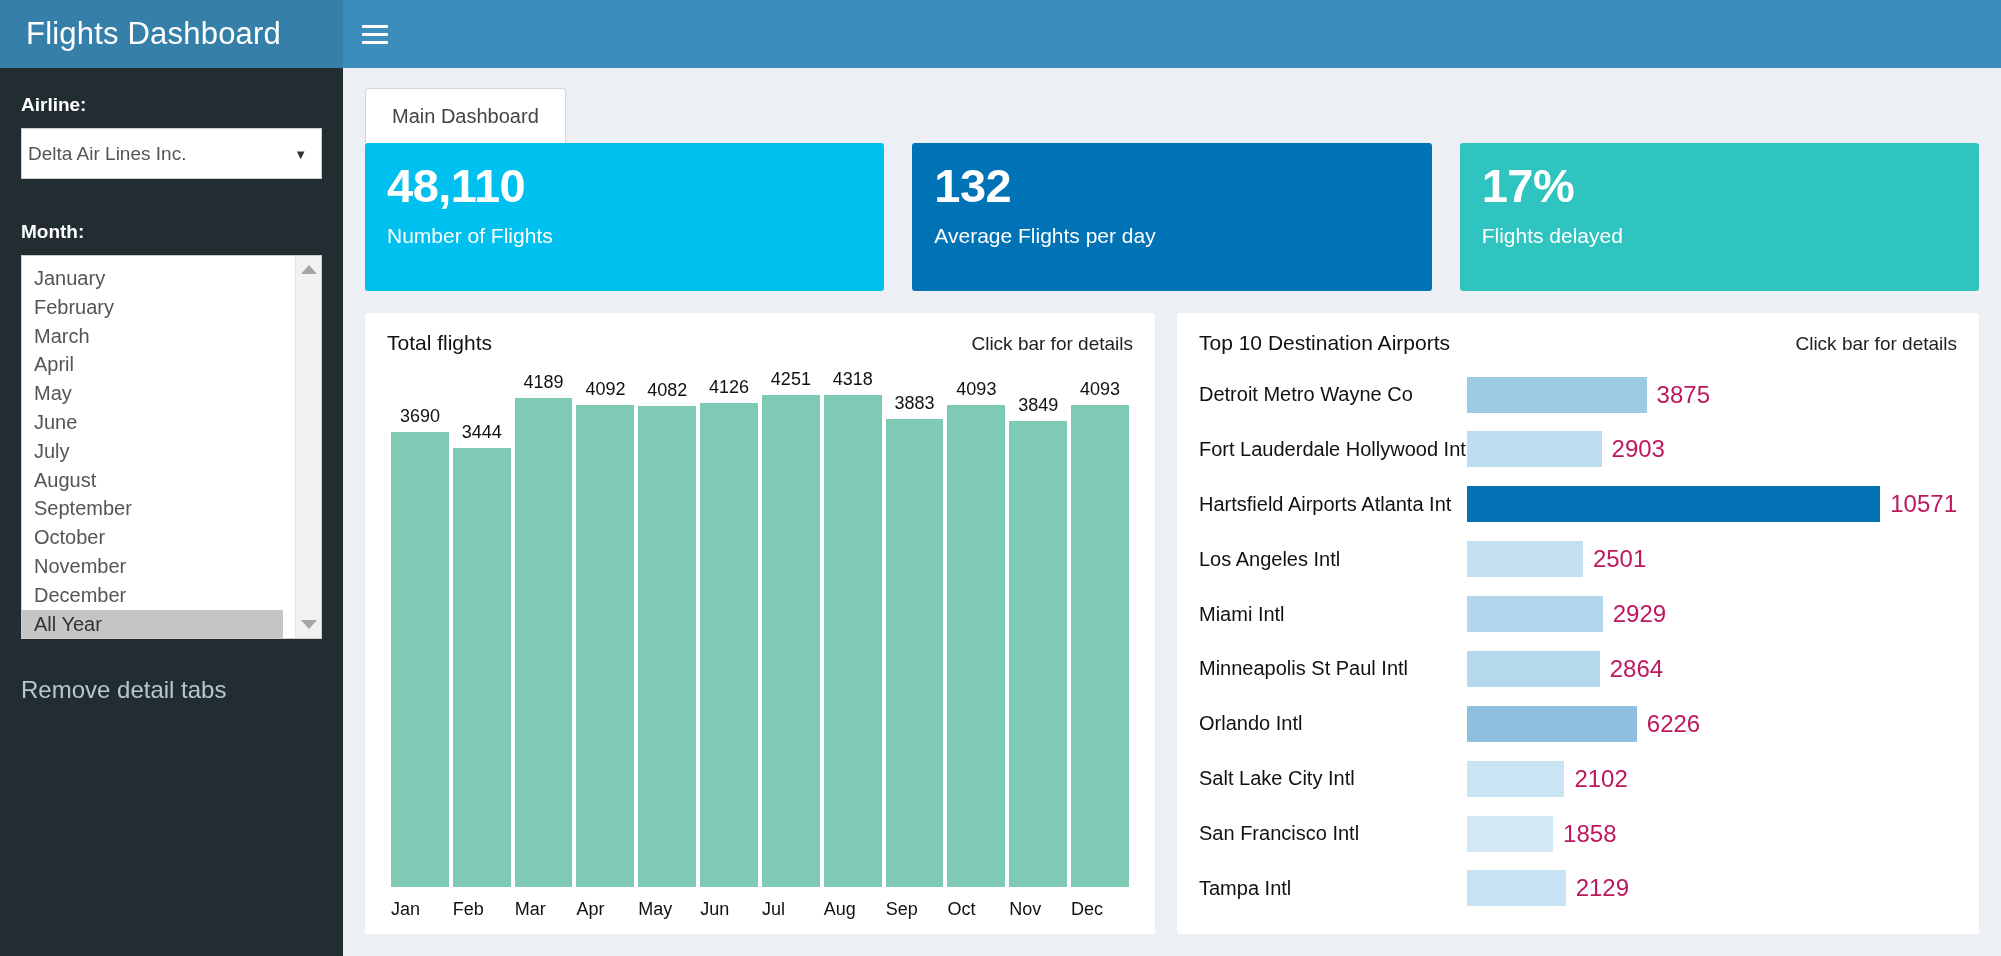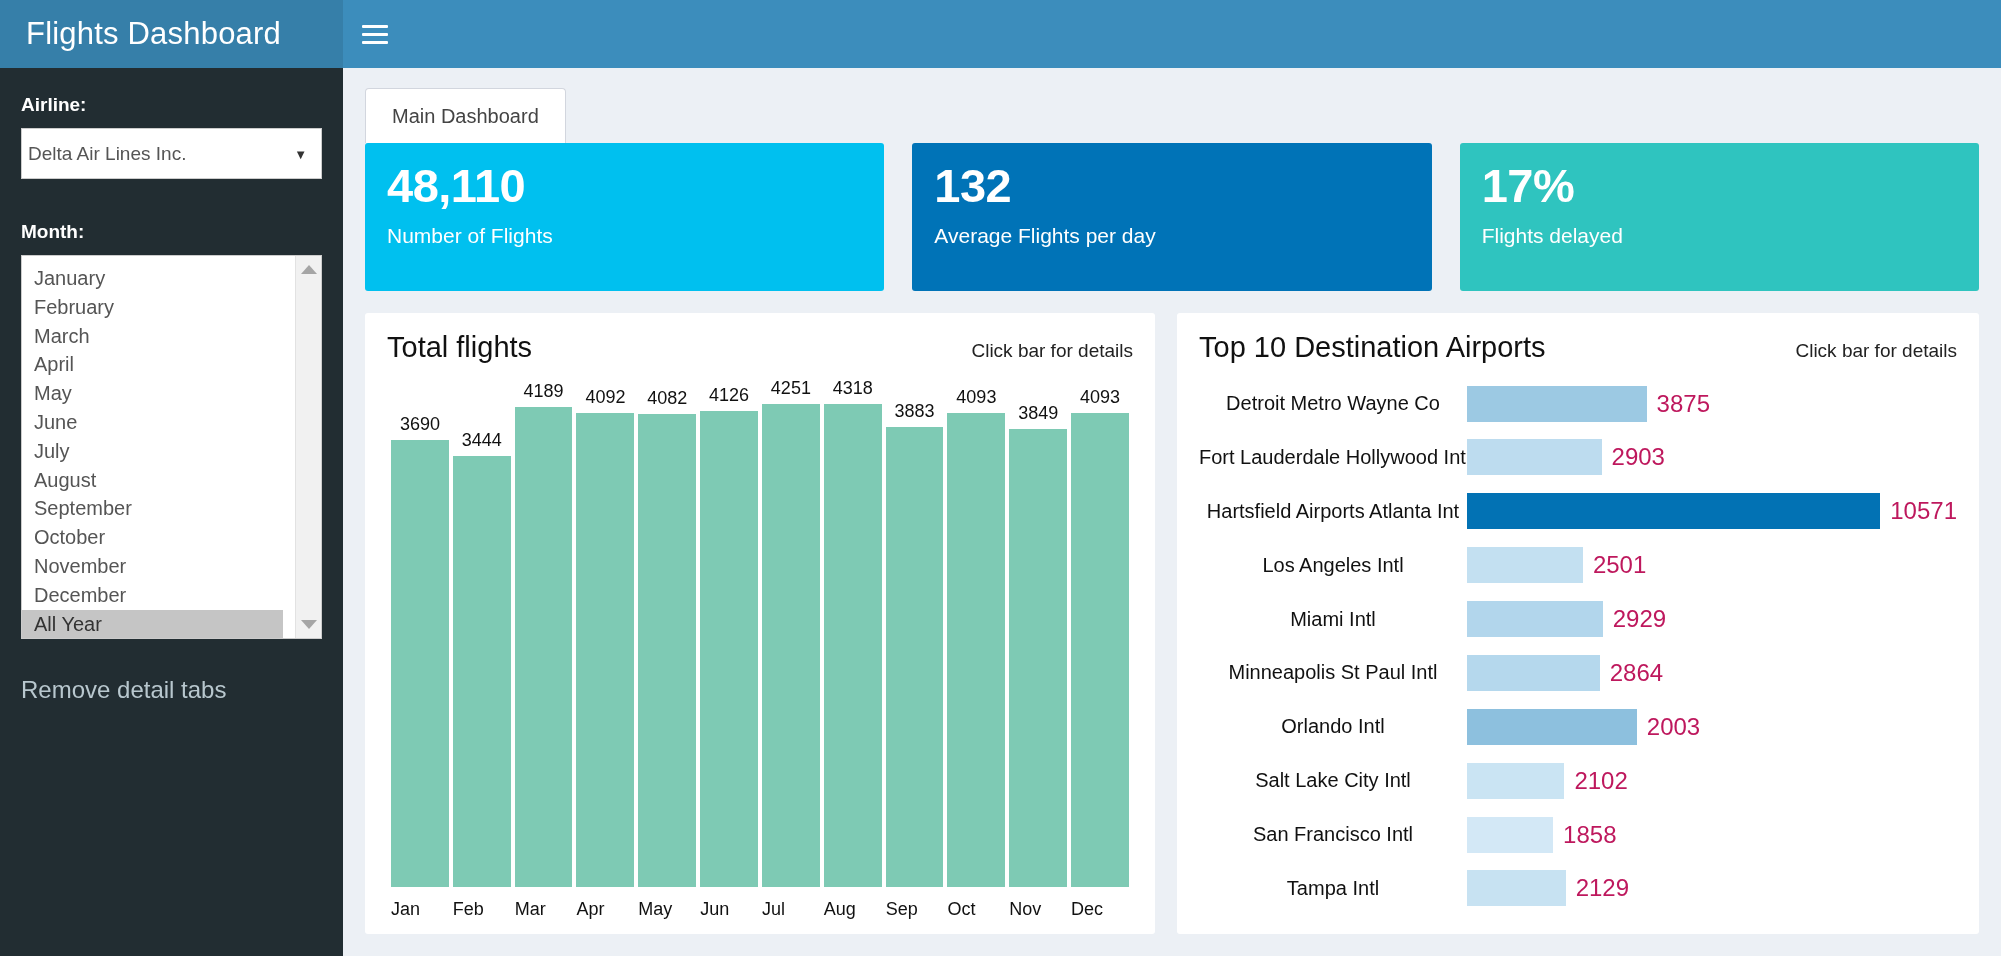--- a/index.html
+++ b/index.html
@@ -146,34 +146,34 @@
   .panel {
     background: #ffffff;
     border-radius: 3px;
     padding: 18px 22px 14px 22px;
     display: flex; flex-direction: column;
     min-width: 0;
   }
   .panel.left { width: 790px; min-width: 790px; }
   .panel.right { flex: 1; }
   .panel-head { display: flex; align-items: baseline; justify-content: space-between; }
-  .panel-title { font-size: 29px; color: #111; font-weight: 400; }
+  .panel-title { font-size: 21px; color: #111; font-weight: 400; }
   .panel-hint { font-size: 19px; color: #222; }
 
   
   .vchart { flex: 1; display: flex; flex-direction: column; margin-top: 14px; min-height: 0; }
   .vbars { flex: 1; display: flex; align-items: flex-end; gap: 4px; padding: 0 4px; min-height: 0; }
   .vbar-col { flex: 1; display: flex; flex-direction: column; justify-content: flex-end; align-items: stretch; height: 100%; }
   .vbar-val { text-align: center; font-size: 18px; color: #111; margin-bottom: 5px; }
   .vbar { background: #7ecab4; width: 100%; }
   .vaxis { display: flex; gap: 4px; padding: 12px 4px 0 4px; border-top: 0; }
   .vaxis div { flex: 1; text-align: left; font-size: 18px; color: #111; }
 
   
-  .hlist { flex: 1; display: flex; flex-direction: column; justify-content: space-between; margin-top: 14px; padding-bottom: 6px; text-align: center; }
+  .hlist { flex: 1; display: flex; flex-direction: column; justify-content: space-between; margin-top: 14px; padding-bottom: 6px; }
   .hrow { display: flex; align-items: center; height: 51px; }
   .hname { width: 268px; min-width: 268px; font-size: 20px; color: #111; white-space: nowrap; }
   .htrack { flex: 1; display: flex; align-items: center; }
   .hbar { height: 36px; background: #a9cfe6; }
   .hval { font-size: 24px; color: #be185d; margin-left: 10px; white-space: nowrap; }
 </style>
 </head>
 <body>
 
 <div class="app">
@@ -368,21 +368,21 @@
                 <div class="hname">Minneapolis St Paul Intl</div>
                 <div class="htrack">
                   <div class="hbar" style="background: rgb(181, 216, 237); width: 27.093%;"></div>
                   <div class="hval">2864</div>
                 </div>
               </div>
               <div class="hrow">
                 <div class="hname">Orlando Intl</div>
                 <div class="htrack">
                   <div class="hbar" style="background: rgb(141, 192, 222); width: 34.6514%;"></div>
-                  <div class="hval">2003</div>
+                  <div class="hval">6226</div>
                 </div>
               </div>
               <div class="hrow">
                 <div class="hname">Salt Lake City Intl</div>
                 <div class="htrack">
                   <div class="hbar" style="background: rgb(202, 228, 243); width: 19.8846%;"></div>
                   <div class="hval">2102</div>
                 </div>
               </div>
               <div class="hrow">

